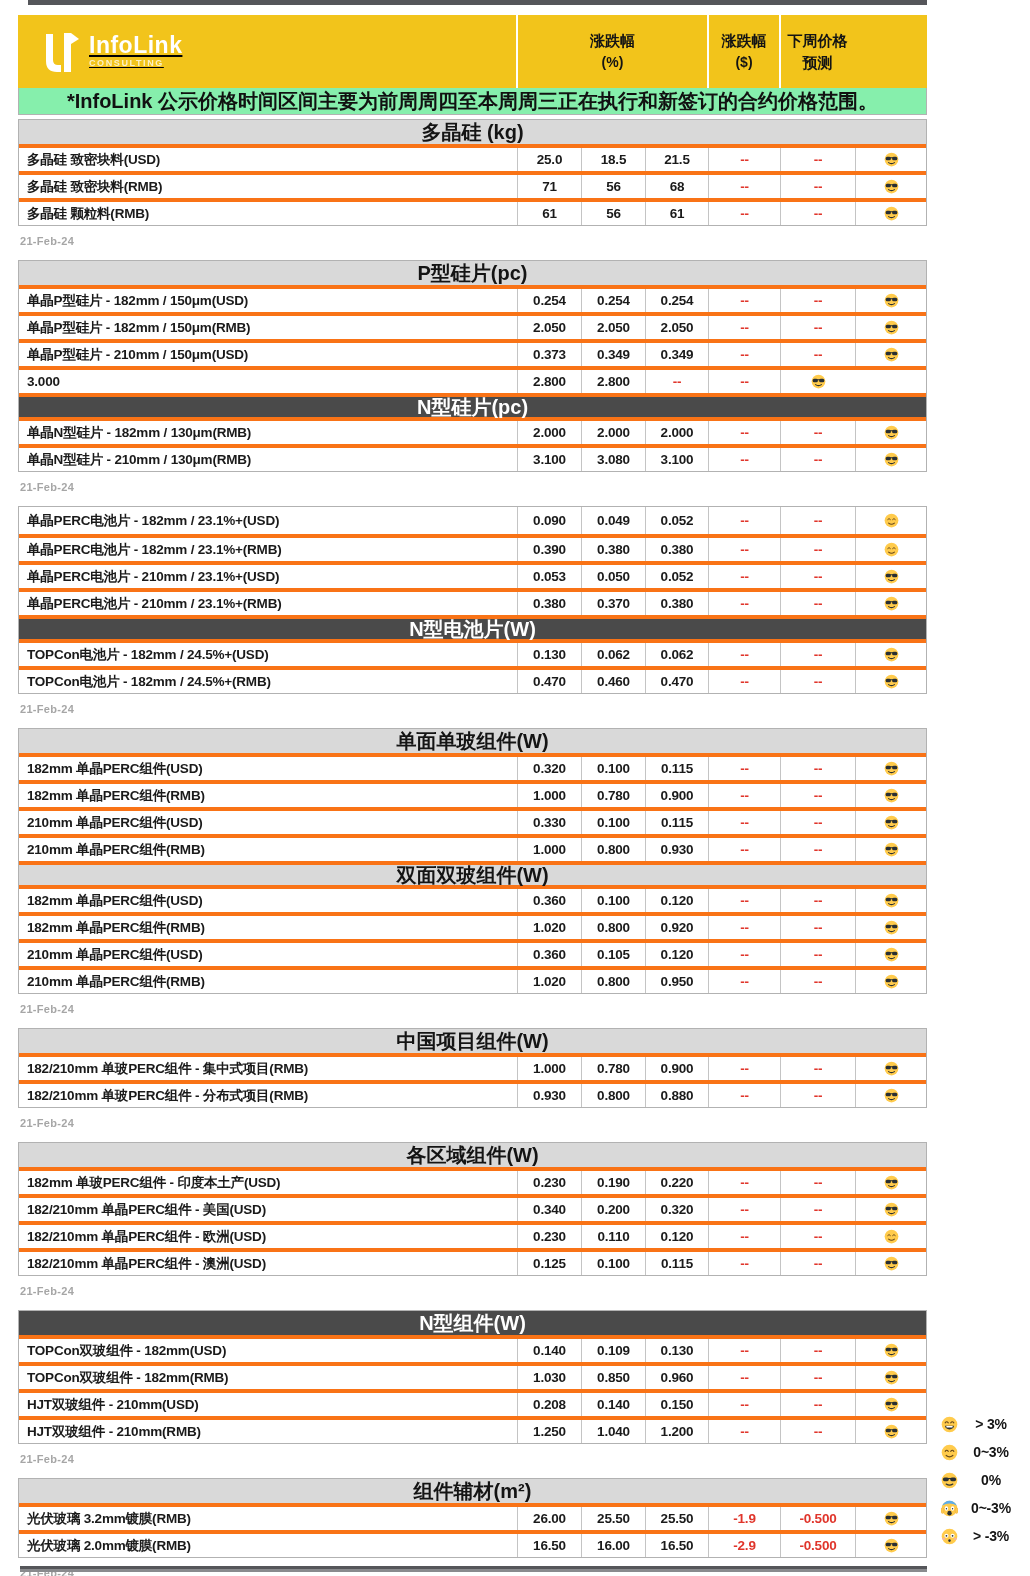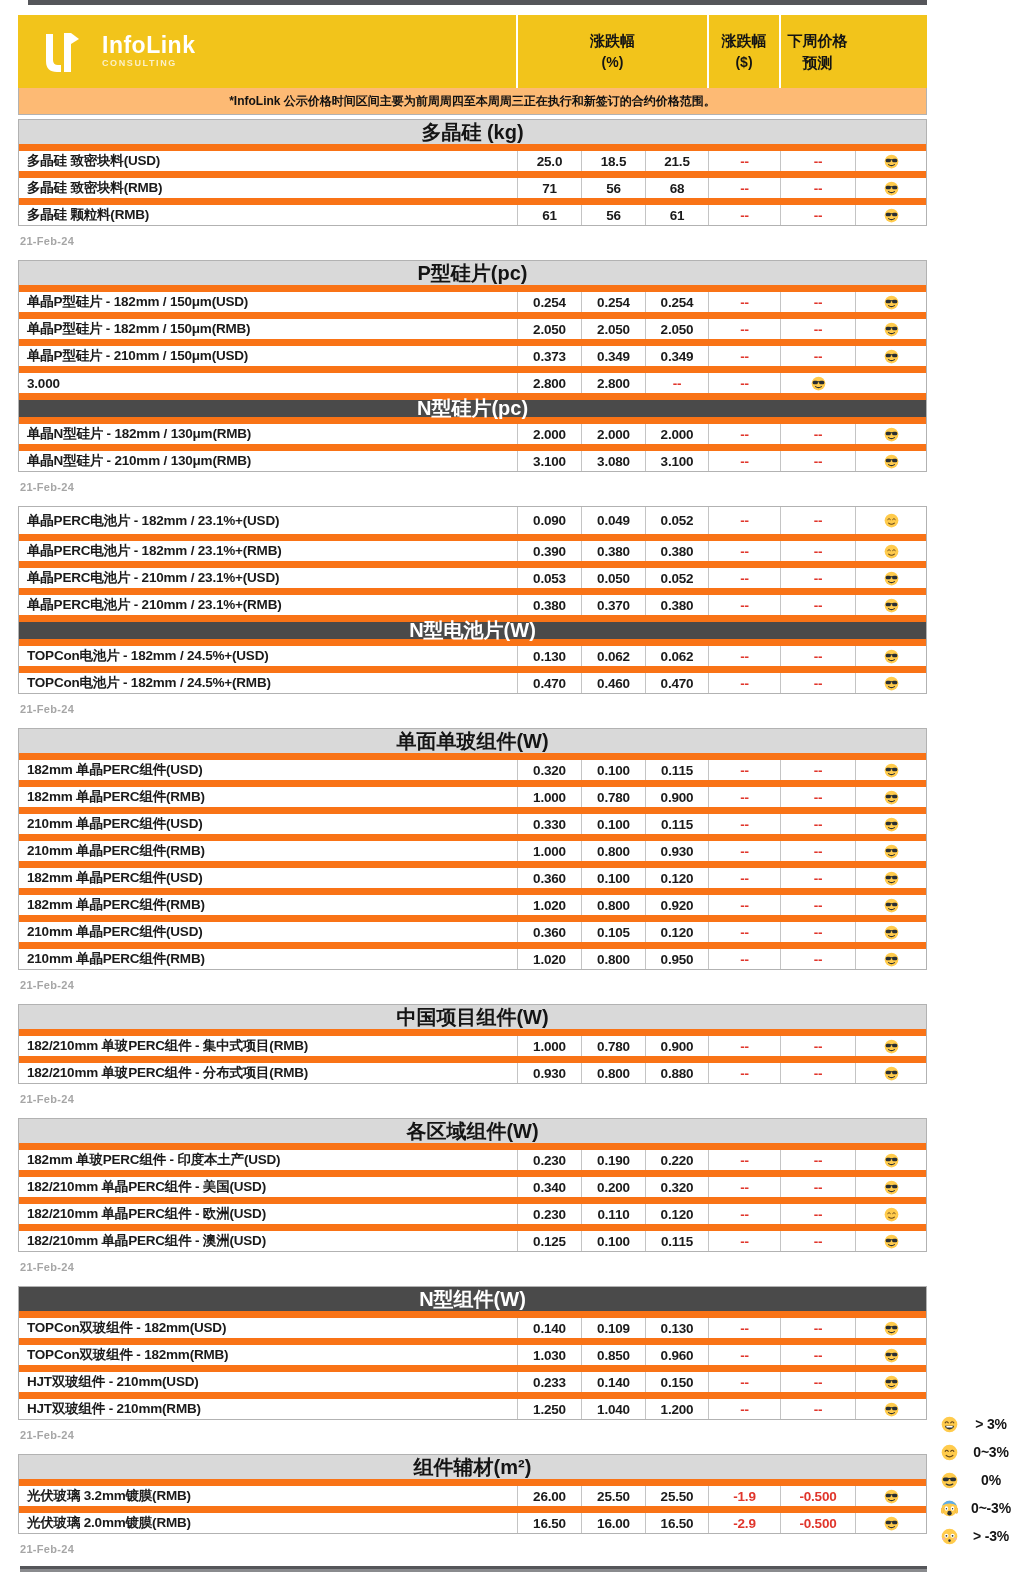--- a/index.html
+++ b/index.html
@@ -10,31 +10,31 @@
   .edge-top { top:0; left:28px; width:899px; height:5px; }
   .edge-bottom { top:1566px; left:20px; width:907px; height:6px; background:#8a8b8e; border-top:3px solid #55565a; }
   .sheet { position:absolute; top:15px; left:18px; width:909px; }
 
   
   .masthead { display:grid; grid-template-columns:498px 191px 72px 75px 73px; height:73px; background:#F2C41B; }
   .masthead > div { display:flex; flex-direction:column; align-items:center; justify-content:center; line-height:1.45; }
   .masthead > div + div { border-left:2px solid #ffffff; }
   .mh-line1 { font-weight:bold; font-size:15px; color:#141414; }
   .mh-line2 { font-weight:bold; font-size:14px; color:#141414; }
-  .logo-cell { flex-direction:row !important; justify-content:flex-start !important; padding-left:22px; gap:18px; }
+  .logo-cell { flex-direction:row !important; justify-content:flex-start !important; padding-left:22px; gap:5px;text-decoration:underline; }
   .logo-text .brand { color:#fff; font-weight:bold; font-size:23px; letter-spacing:0.5px; line-height:1.05; }
   .logo-text .sub { color:rgba(255,255,255,0.75); font-weight:bold; font-size:9px; letter-spacing:1.6px; }
 
   
-  .note { height:27px; border:1px solid #b2b2b2; border-top:none; display:flex; align-items:center; justify-content:center; font-weight:bold; font-size:12px; color:#111; background:#fdba74; }
+  .note { height:27px; border:1px solid #b2b2b2; border-top:none; display:flex; align-items:center; justify-content:center; font-weight:bold; font-size:20px; color:#111; background:#86efac; }
 
   
   .blocks { margin-top:4px; }
   .ptable { border:1px solid #b2b2b2; }
-  .ptable > * + * { border-top:7px solid #f97316; }
+  .ptable > * + * { border-top:4px solid #f97316; }
   .sec { height:24px; display:flex; align-items:center; justify-content:center; font-weight:bold; font-size:20px; }
   .sec.light { background:#d9d9d9; color:#141414; }
   .sec.dark  { background:#4a4a4a; color:#ffffff; }
   .row { display:grid; grid-template-columns:498px 64px 64px 63px 72px 75px 72px; height:27px; background:#fff; }
   .row > div { display:flex; align-items:center; justify-content:center; border-left:1px solid #c4c4c4; font-weight:bold; font-size:13.5px; color:#1a1a1a; letter-spacing:-0.2px; }
   .row > div:first-child { justify-content:flex-start; padding-left:8px; border-left:none; }
   .row .neg { color:#e0352b; }
   .date { font-size:11px; color:#a6a6a6; letter-spacing:0.3px; margin:9px 0 12px 2px; height:13px; font-weight:bold; }
 
   
@@ -409,20 +409,21 @@
             <div class="fcell">
               <svg viewBox="0 0 36 36" width="15" height="15">
                 <circle cx="18" cy="18" r="16.5" fill="#FFCB4C"></circle>
                 <rect x="4" y="11.5" width="12.5" height="8.2" rx="3.6" fill="#292F33"></rect>
                 <rect x="19.5" y="11.5" width="12.5" height="8.2" rx="3.6" fill="#292F33"></rect>
                 <rect x="14" y="12.6" width="8" height="2.4" fill="#292F33"></rect>
                 <path d="M11 25.5q7 5 14 0" stroke="#292F33" stroke-width="2.6" fill="none" stroke-linecap="round"></path>
               </svg>
             </div>
           </div>
+          <div class="sec light">双面双玻组件(W)</div>
           <div class="row">
             <div>182mm 单晶PERC组件(USD)</div>
             <div>0.360</div>
             <div>0.100</div>
             <div>0.120</div>
             <div class="neg">--</div>
             <div class="neg">--</div>
             <div class="fcell">
               <svg viewBox="0 0 36 36" width="15" height="15">
                 <circle cx="18" cy="18" r="16.5" fill="#FFCB4C"></circle>
@@ -626,21 +627,21 @@
                 <circle cx="18" cy="18" r="16.5" fill="#FFCB4C"></circle>
                 <rect x="4" y="11.5" width="12.5" height="8.2" rx="3.6" fill="#292F33"></rect>
                 <rect x="19.5" y="11.5" width="12.5" height="8.2" rx="3.6" fill="#292F33"></rect>
                 <rect x="14" y="12.6" width="8" height="2.4" fill="#292F33"></rect>
                 <path d="M11 25.5q7 5 14 0" stroke="#292F33" stroke-width="2.6" fill="none" stroke-linecap="round"></path>
               </svg>
             </div>
           </div>
           <div class="row">
             <div>HJT双玻组件 - 210mm(USD)</div>
-            <div>0.233</div>
+            <div>0.208</div>
             <div>0.140</div>
             <div>0.150</div>
             <div class="neg">--</div>
             <div class="neg">--</div>
             <div class="fcell">
               <svg viewBox="0 0 36 36" width="15" height="15">
                 <circle cx="18" cy="18" r="16.5" fill="#FFCB4C"></circle>
                 <rect x="4" y="11.5" width="12.5" height="8.2" rx="3.6" fill="#292F33"></rect>
                 <rect x="19.5" y="11.5" width="12.5" height="8.2" rx="3.6" fill="#292F33"></rect>
                 <rect x="14" y="12.6" width="8" height="2.4" fill="#292F33"></rect>

